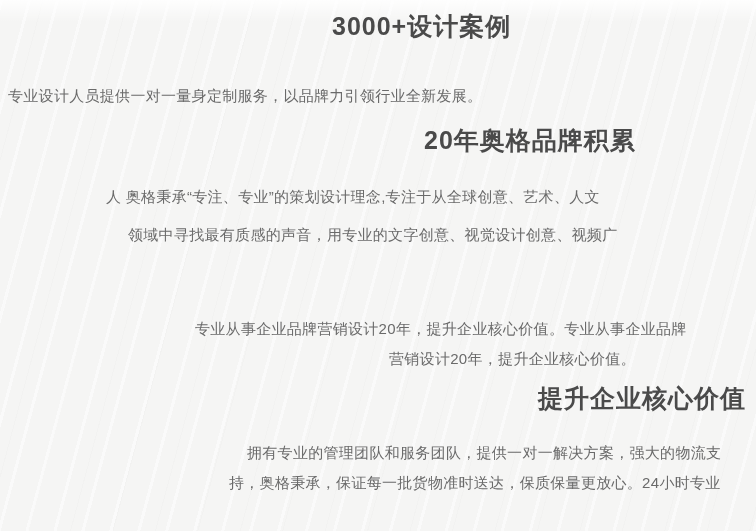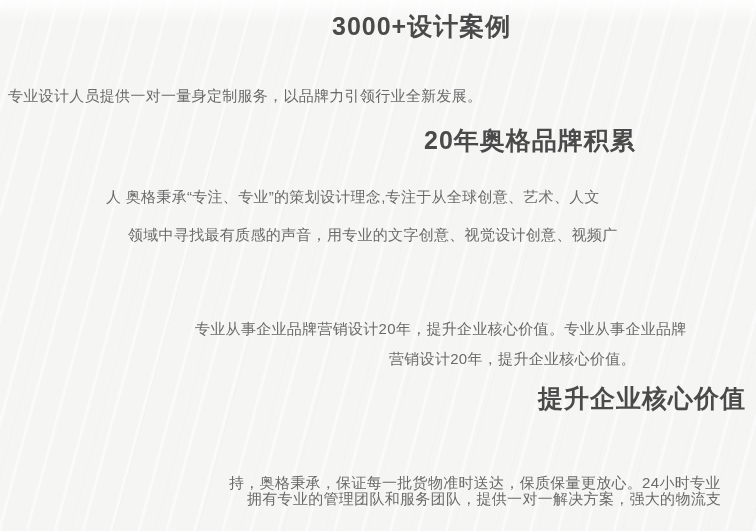--- a/index.html
+++ b/index.html
@@ -48,21 +48,21 @@
   
   .h2  { left: 424px; top: 126px; }
   .p2a { left: 106px; top: 188px; }
   .p2b { left: 128px; top: 218px; margin-top: 8px; }
   
   .h3  { left: 500px; top: 251px; }
   .p3a { left: 162px; top: 320px; margin-left: 33px; }
   .p3b { left: 389px; top: 350px; }
   
   .h4  { left: 538px; top: 384px; }
-  .p4a { left: 247px; top: 444px; margin-top: 46px; }
+  .p4a { left: 247px; top: 444px; }
   .p4b { left: 229px; top: 474px; }
   .p4c { left: 558px; top: 504px; }
 </style>
 </head>
 <body>
 
 <div class="page">
 
   <h2 class="hd h1">3000+设计案例</h2>
   <p class="ln p1a">专业设计人员提供一对一量身定制服务，以品牌力引领行业全新发展。</p>

